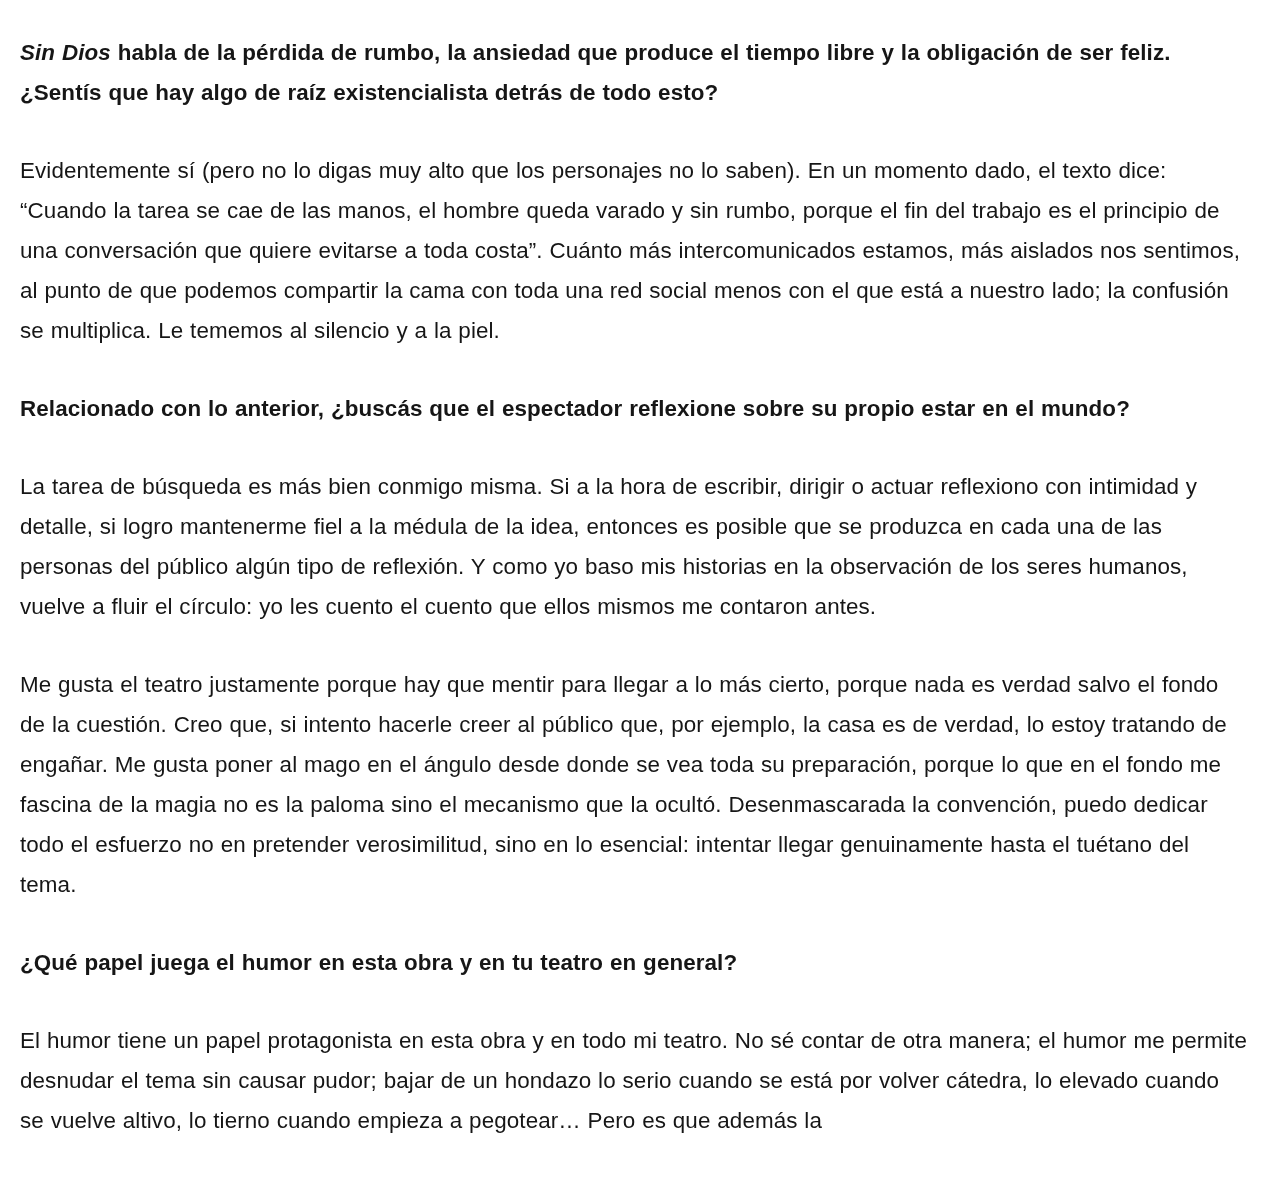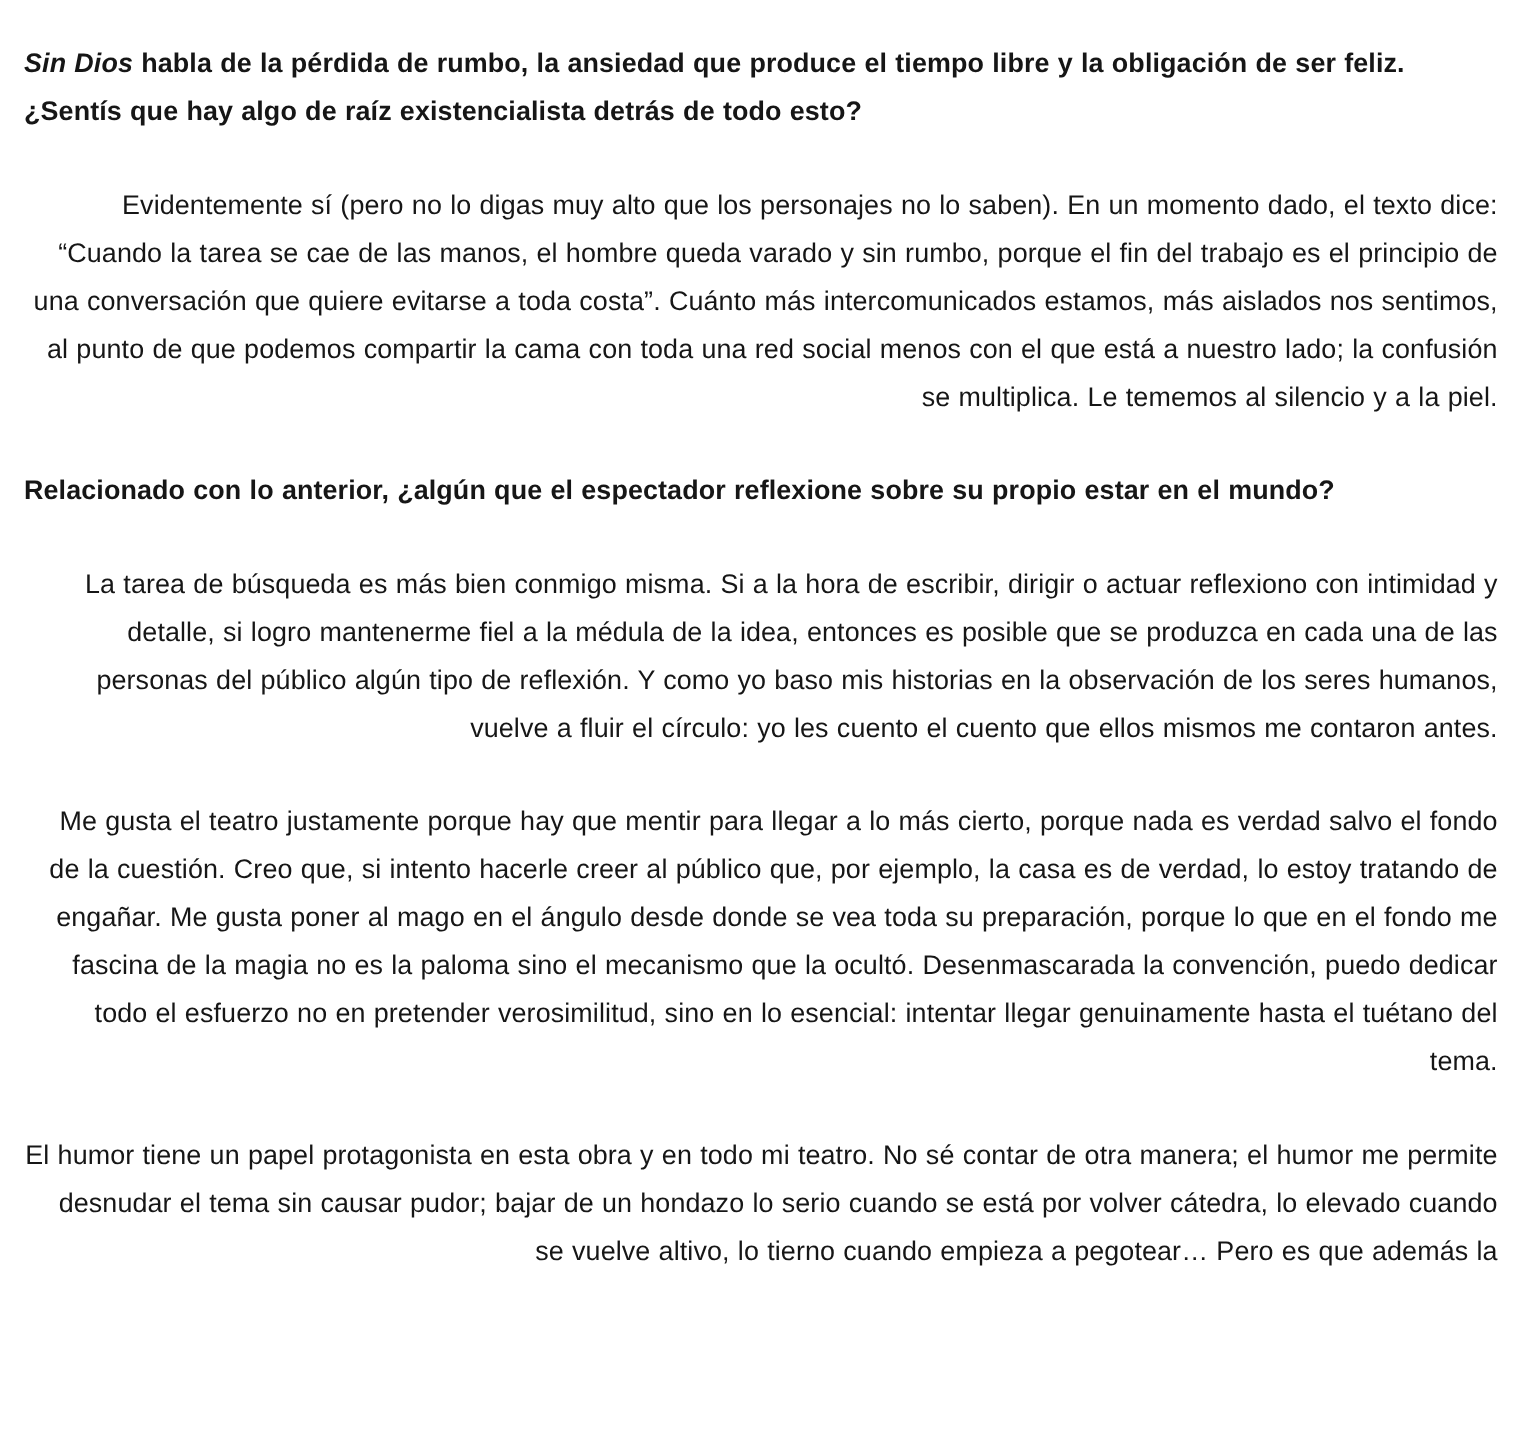--- a/index.html
+++ b/index.html
@@ -25,39 +25,39 @@
   }
   .para {
     margin: 0 0 38px 0;
     text-align: left;
   }
   .question {
     font-weight: 700;
   }
   .answer {
     font-weight: 400;
-    text-align: right;
   }
   .work-title {
     font-style: italic;
     font-weight: 700;
   }
 </style>
 </head>
 <body>
 
 <main class="page">
 
   <p class="para question"><em class="work-title">Sin Dios</em><span> habla de la pérdida de rumbo, la ansiedad que produce el tiempo libre y la obligación de ser feliz. ¿Sentís que hay algo de raíz existencialista detrás de todo esto?</span></p>
 
   <p class="para answer">Evidentemente sí (pero no lo digas muy alto que los personajes no lo saben). En un momento dado, el texto dice: “Cuando la tarea se cae de las manos, el hombre queda varado y sin rumbo, porque el fin del trabajo es el principio de una conversación que quiere evitarse a toda costa”. Cuánto más intercomunicados estamos, más aislados nos sentimos, al punto de que podemos compartir la cama con toda una red social menos con el que está a nuestro lado; la confusión se multiplica. Le tememos al silencio y a la piel.</p>
 
-  <p class="para question">Relacionado con lo anterior, ¿algún que el espectador reflexione sobre su propio estar en el mundo?</p>
+  <p class="para question">Relacionado con lo anterior, ¿buscás que el espectador reflexione sobre su propio estar en el mundo?</p>
 
   <p class="para answer">La tarea de búsqueda es más bien conmigo misma. Si a la hora de escribir, dirigir o actuar reflexiono con intimidad y detalle, si logro mantenerme fiel a la médula de la idea, entonces es posible que se produzca en cada una de las personas del público algún tipo de reflexión. Y como yo baso mis historias en la observación de los seres humanos, vuelve a fluir el círculo: yo les cuento el cuento que ellos mismos me contaron antes.</p>
 
 
   <p class="para answer">Me gusta el teatro justamente porque hay que mentir para llegar a lo más cierto, porque nada es verdad salvo el fondo de la cuestión. Creo que, si intento hacerle creer al público que, por ejemplo, la casa es de verdad, lo estoy tratando de engañar. Me gusta poner al mago en el ángulo desde donde se vea toda su preparación, porque lo que en el fondo me fascina de la magia no es la paloma sino el mecanismo que la ocultó. Desenmascarada la convención, puedo dedicar todo el esfuerzo no en pretender verosimilitud, sino en lo esencial: intentar llegar genuinamente hasta el tuétano del tema.</p>
 
+  <p class="para question">¿Qué papel juega el humor en esta obra y en tu teatro en general?</p>
 
   <p class="para answer">El humor tiene un papel protagonista en esta obra y en todo mi teatro. No sé contar de otra manera; el humor me permite desnudar el tema sin causar pudor; bajar de un hondazo lo serio cuando se está por volver cátedra, lo elevado cuando se vuelve altivo, lo tierno cuando empieza a pegotear… Pero es que además la</p>
 
 </main>
 
 </body></html>

